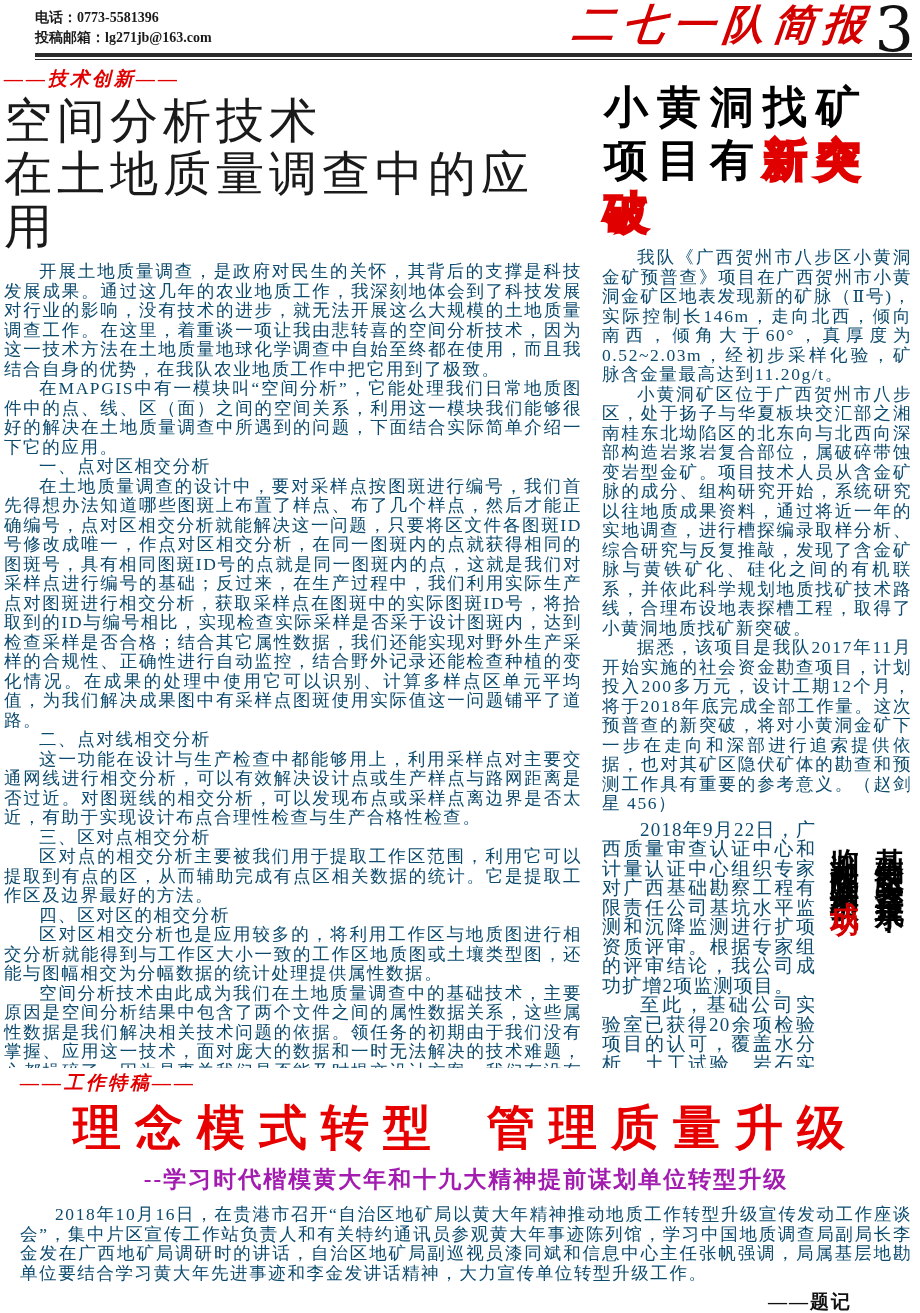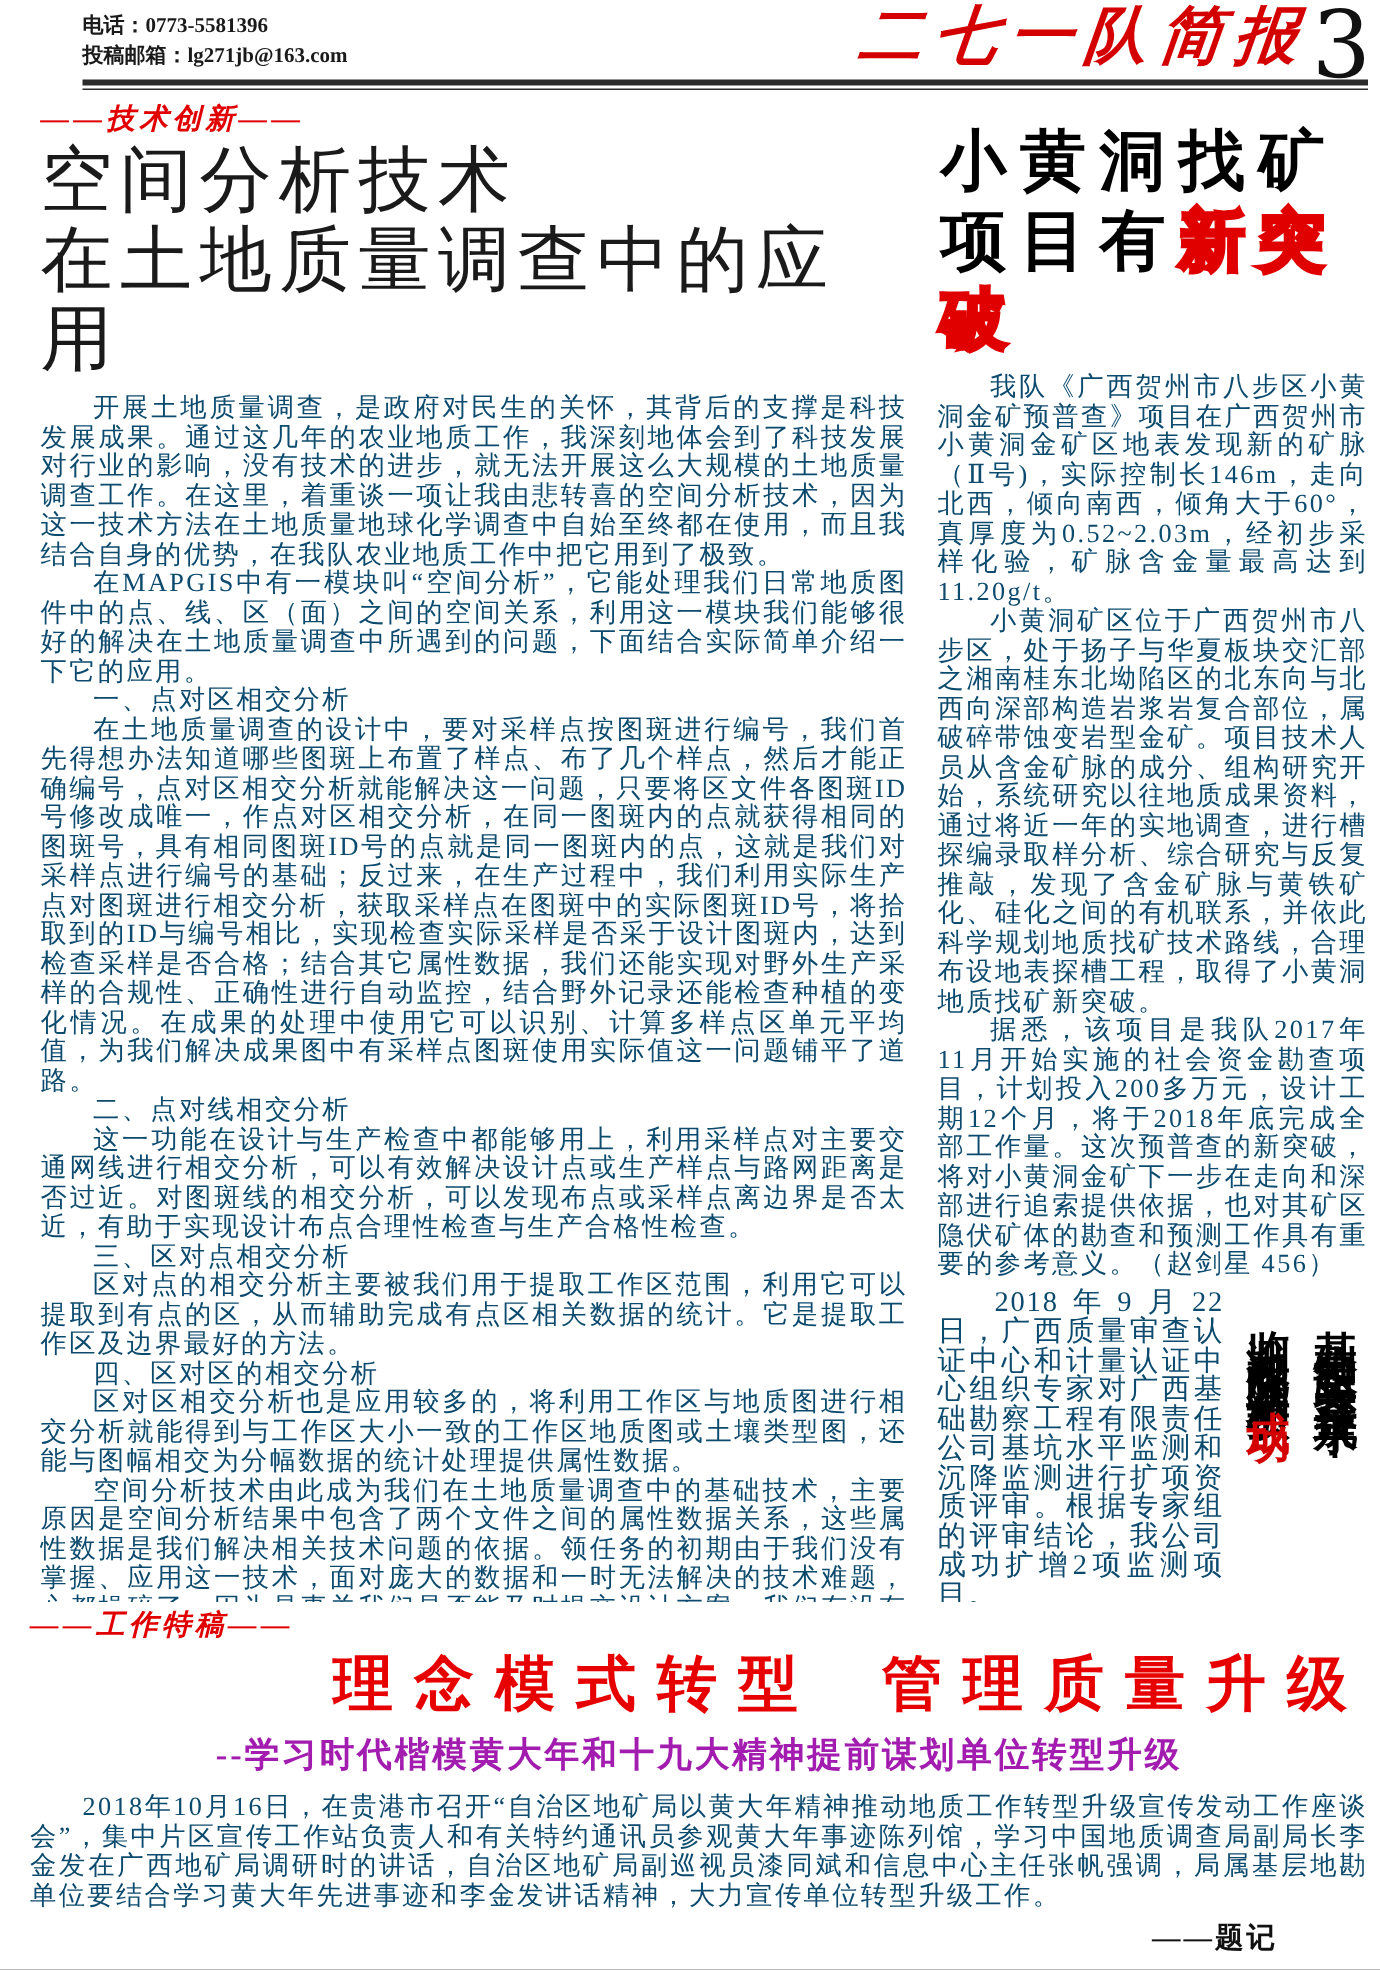--- a/index.html
+++ b/index.html
@@ -3,35 +3,35 @@
 <meta charset="utf-8">
 <style>
   * { margin:0; padding:0; box-sizing:border-box; }
   html,body { background:#888; }
   .page {
     position:relative; width:920px; height:1313px; margin:0 auto;
     background:#ffffff; overflow:hidden; color:#111;
     font-family:"Liberation Serif","DejaVu Serif",serif;
   }
   
-  .header { position:relative; height:60px; padding:8px 8px 0 35px;margin-left:20px; }
+  .header { position:relative; height:60px; padding:8px 8px 0 35px; }
   .contact { font-size:14px; font-weight:bold; line-height:1.45; color:#1a1a1a; }
   .mast-block { position:absolute; right:6px; top:2px; display:flex; align-items:flex-start; z-index:2; }
   .masthead {
     color:#d40000; font-size:42px; font-weight:bold; font-style:italic;
     letter-spacing:8px; line-height:1.1; transform:skewX(-6deg);
     font-family:"Liberation Serif",serif;
   }
   .pagenum { font-size:62px; line-height:0.9; font-weight:400; color:#111;
     font-family:"DejaVu Serif",serif; margin-left:2px; }
   .rule { position:absolute; left:35px; right:8px; bottom:0; }
   .rule .thick { height:4px; background:#2b2b2b; }
   .rule .thin  { height:1px; background:#2b2b2b; margin-top:2px; }
   
-  .columns { display:flex; padding:4px 8px 0 27px; height:1008px; overflow:hidden;justify-content:center; }
+  .columns { display:flex; padding:4px 8px 0 4px; height:1008px; overflow:hidden;justify-content:center; }
   .left-col  { width:588px; padding-right:10px; }
   .right-col { flex:1; padding-left:10px; }
   .red-tag {
     color:#e00000; font-weight:bold; font-style:italic; font-size:19px;
     letter-spacing:3px; margin:2px 0 2px 0;
   }
   .main-title {
     font-family:"DejaVu Sans","Liberation Sans",sans-serif;
     font-weight:400; font-size:48px; line-height:1.1; letter-spacing:5px;
     color:#1a1a1a; margin:0 0 10px 0;
@@ -61,21 +61,21 @@
     text-align:justify; text-indent:2em; }
   .vtitle {
     writing-mode:vertical-rl; height:378px; margin-left:6px; padding-top:4px;
     font-size:29px; font-weight:bold; letter-spacing:6px; line-height:1.55;
     color:#000; font-family:"Liberation Serif",serif;
   }
   .red-text { color:#d40000; }
   
   .bottom { padding:0 8px 0 20px; }
   .headline-red {
-    text-align:right; color:#e60000; font-weight:bold; font-size:40px;
+    text-align:center; color:#e60000; font-weight:bold; font-size:48px;
     letter-spacing:14px; line-height:1.25; margin:2px 0 6px 0;
     font-family:"Liberation Serif",serif;
   }
   .hl-gap { display:inline-block; width:42px; }
   .sub-headline {
     text-align:center; font-weight:bold; font-size:23px; letter-spacing:2px;
     color:#a21caf; margin-bottom:10px;
   }
   .bottom .body-text p { text-indent:2em; }
   .signoff { text-align:right; font-size:19px; font-weight:bold;

